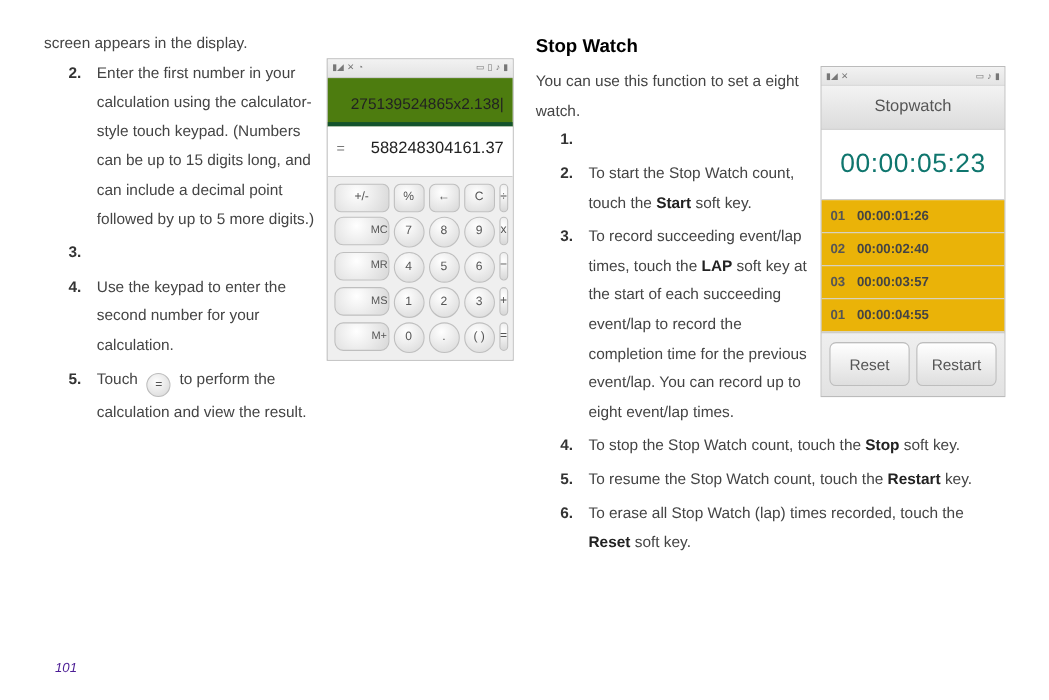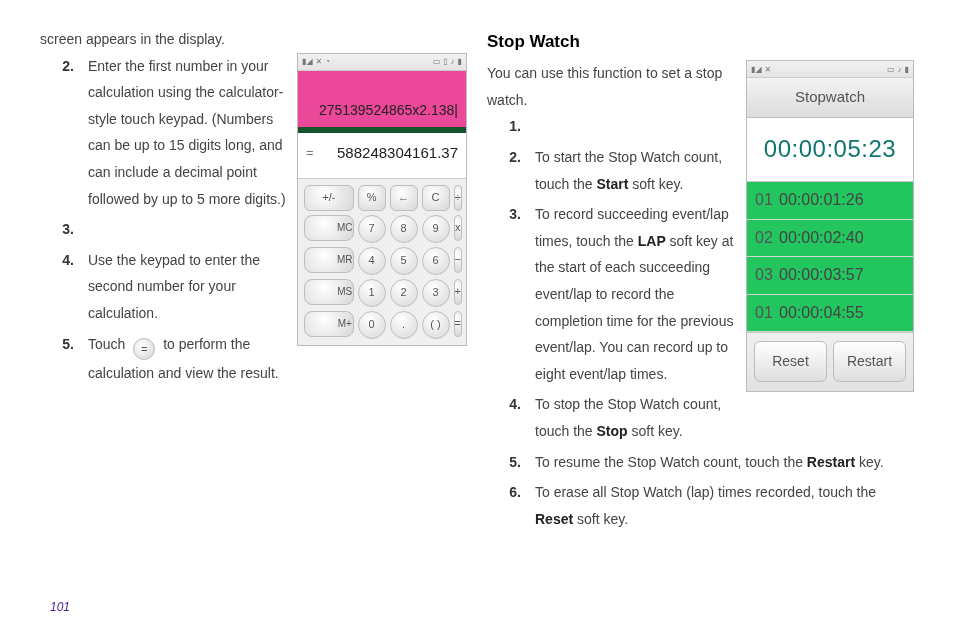--- a/index.html
+++ b/index.html
@@ -91,26 +91,26 @@
     border-bottom: 1px solid #ccc;
     display: flex;
     align-items: center;
     justify-content: space-between;
     padding: 0 4px;
     font-size: 8px;
     color: #777;
   }
   .statusbar .sb-left, .statusbar .sb-right { display:flex; gap:3px; align-items:center; }
   .calc .expr {
-    padding: 26px 8px 4px 8px;
+    padding: 10px 8px 4px 8px;
     text-align: right;
     font-size: 14px;
     color: #222;
-    background: #ec4899;
-    border-bottom: 6px solid #14532d;
+    background: #4d7c0f;
+    border-bottom: 4px solid #14532d;
     font-family: Arial, sans-serif;
   }
   .calc .result {
     display: flex;
     align-items: center;
     padding: 6px 8px 10px 8px;
     background: #fff;
     border-bottom: 1px solid #ccc;
   }
   .calc .result .eq {
@@ -160,23 +160,24 @@
   .sw .timer {
     text-align: center;
     font-size: 24px;
     color: #0f766e;
     background: #fff;
     padding: 8px 0 10px 0;
     border-bottom: 1px solid #c9c9c9;
     letter-spacing: 0.5px;
   }
   .sw .laps {
-    background: #22c55e;
-    font-size: 16px;
+    background: #eab308;
+    font-size: 12px;
     color: #444;
+    font-weight: bold;
   }
   .sw .lap {
     display: flex;
     padding: 3px 8px;
     border-bottom: 1px solid #d5d5d5;
   }
   .sw .lap .lapn { width: 24px; color:#555; }
   .sw .softkeys {
     display: flex;
     gap: 6px;
@@ -316,21 +317,21 @@
               <span class="lapn">01</span>
               <span>00:00:04:55</span>
             </div>
           </div>
         <div class="softkeys">
           <div class="softkey">Reset</div>
           <div class="softkey">Restart</div>
         </div>
       </div>
 
-      <p class="sec-intro">You can use this function to set a stop watch.</p>
+      <p class="sec-intro">You can use this function to set a eight watch.</p>
 
       <ol class="steps" id="right-steps">
           <li>
             <span class="num">1.</span>
           </li>
           <li>
             <span class="num">2.</span>
             <span class="txt">To start the Stop Watch count, touch the <span class="b">Start</span> soft key.</span>
           </li>
           <li>

